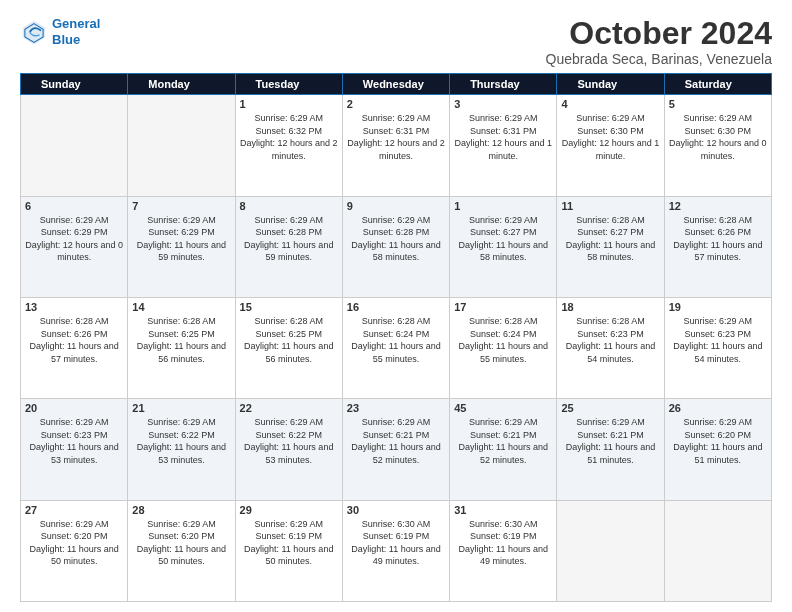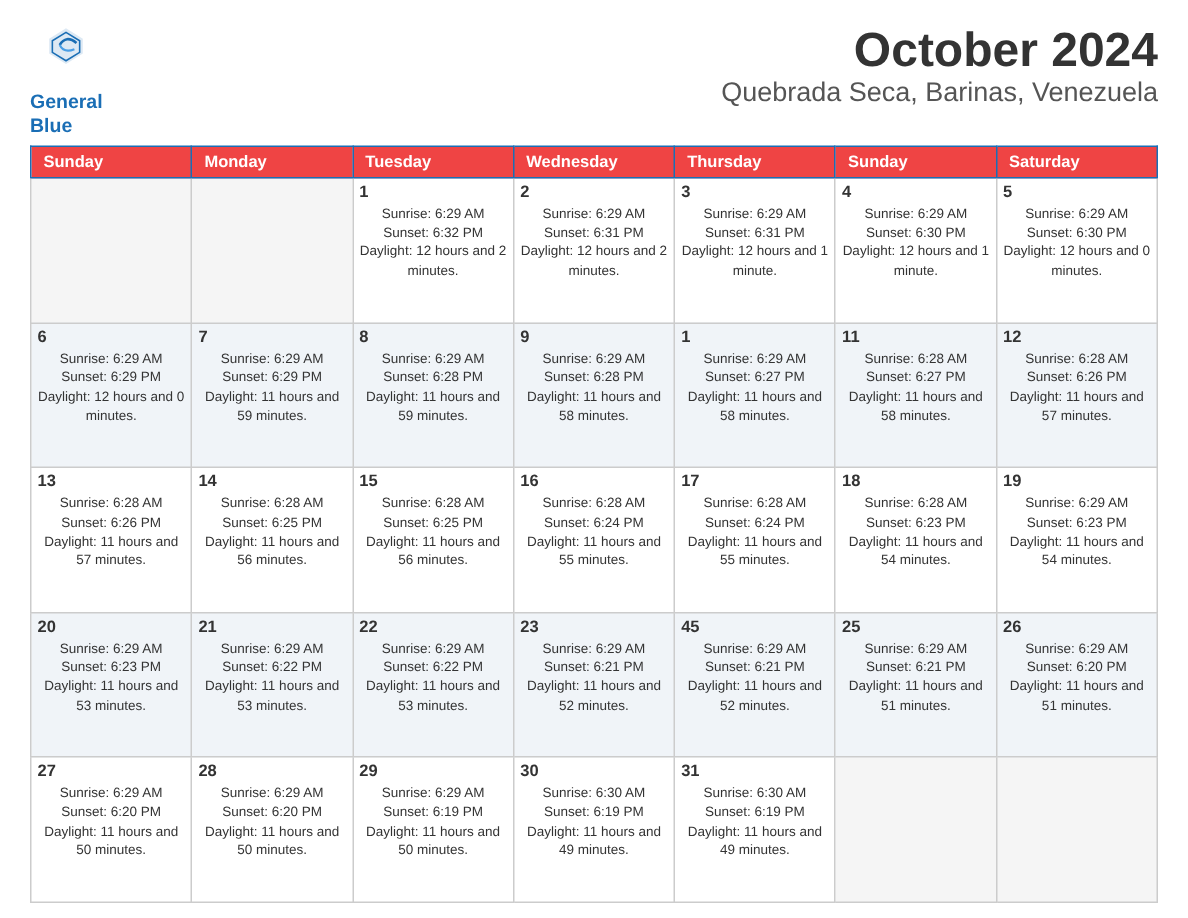--- a/index.html
+++ b/index.html
@@ -19,22 +19,21 @@
     }
     .header {
       display: flex;
       justify-content: space-between;
       align-items: flex-start;
       margin-bottom: 6px;
     }
     .logo {
       display: flex;
       align-items: center;
-      gap: 16px;
-      flex-direction: column;
+      gap: 4px;
     }
     .logo-text {
       font-size: 13px;
       font-weight: bold;
       color: #333;
       line-height: 1.2;
     }
     .logo-text span {
       color: #1a6eb5;
     }
@@ -45,37 +44,37 @@
     .title-block {
       text-align: right;
     }
     .month-title {
       font-size: 32px;
       font-weight: bold;
       color: #333;
       line-height: 1.1;
     }
     .subtitle {
-      font-size: 18px;
+      font-size: 14px;
       color: #555;
       text-align: center;
     }
     .calendar {
       flex: 1;
       border: 1px solid #ccc;
       border-collapse: collapse;
       width: 100%;
       table-layout: fixed;
     }
     .calendar th {
-      background: #ef4444;
+      background: #0f172a;
       color: #fff;
       font-size: 11px;
       font-weight: bold;
-      padding: 4px 8px;
+      padding: 4px 20px;
       text-align: left;
       border: 1px solid #1a6eb5;
     }
     .calendar td {
       border: 1px solid #ccc;
       vertical-align: top;
       padding: 3px 4px;
       font-size: 9.5px;
       color: #333;
       background: #fff;

